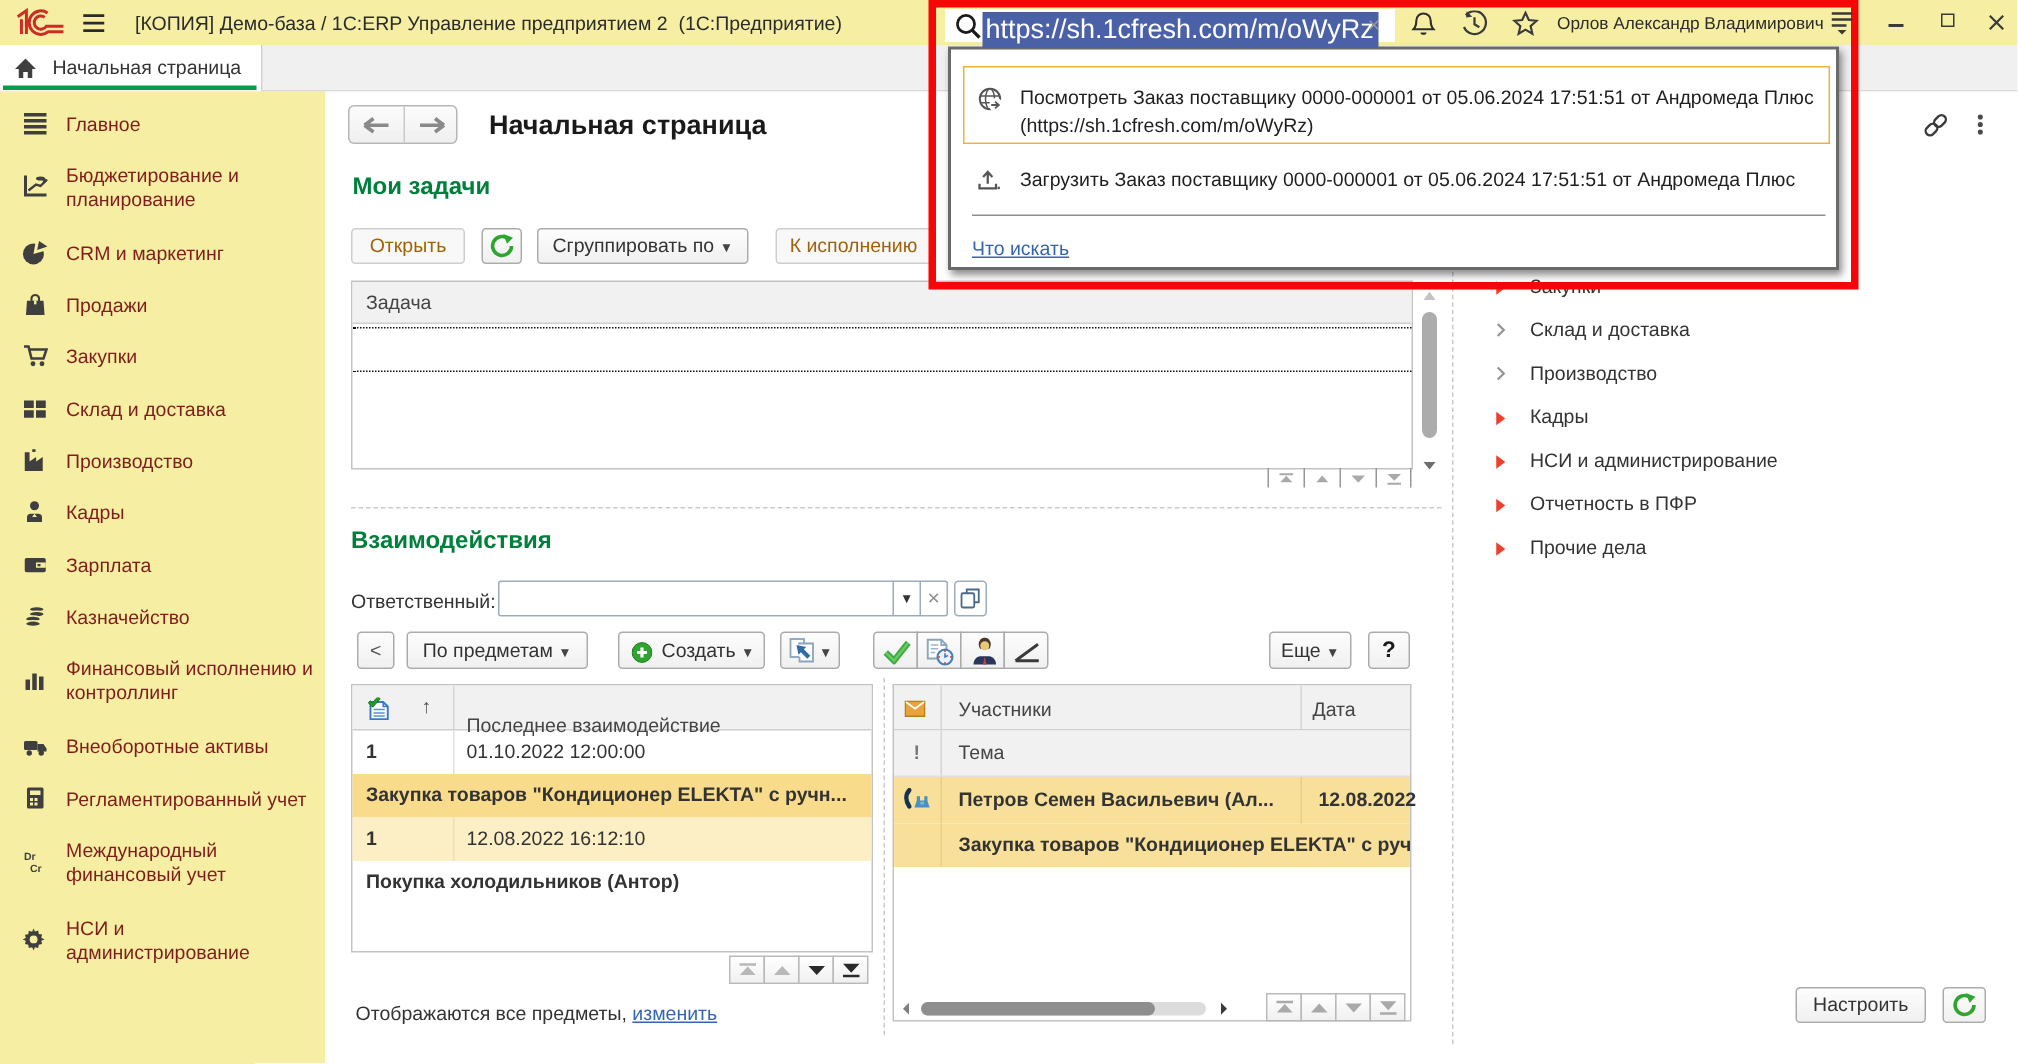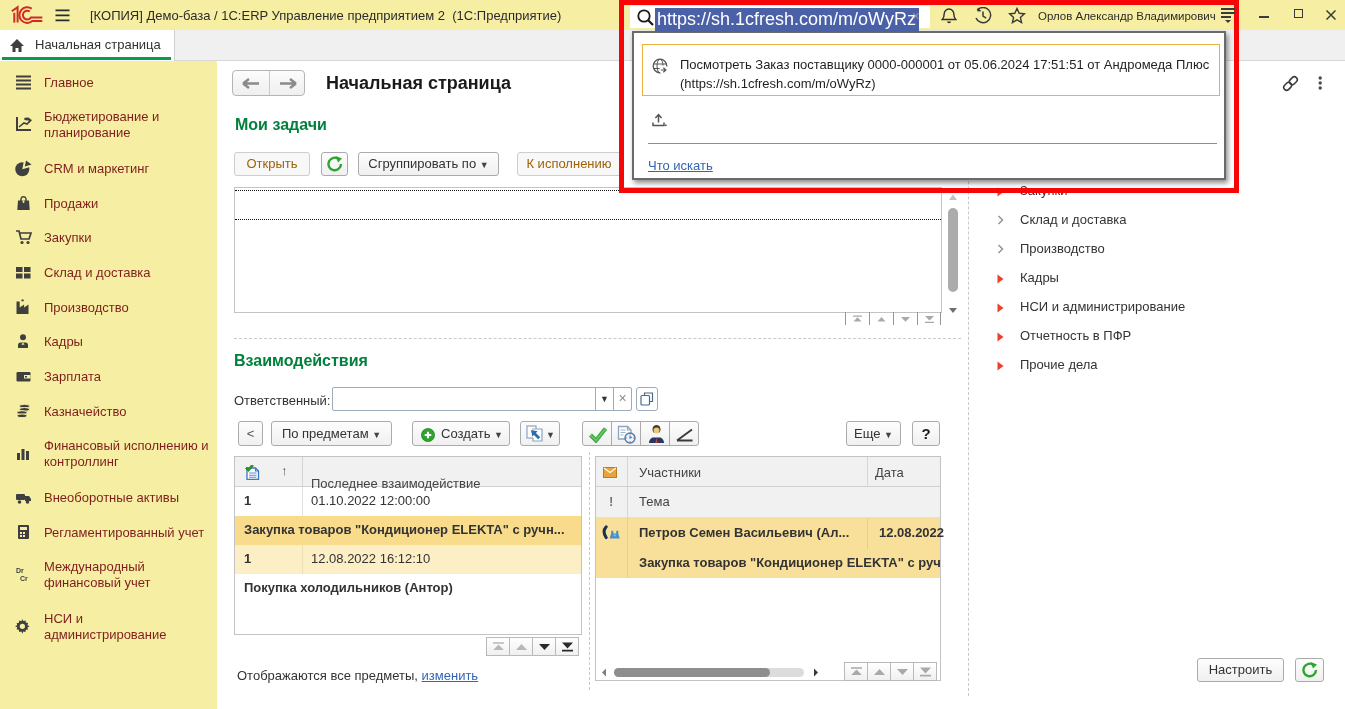--- a/index.html
+++ b/index.html
@@ -215,20 +215,21 @@
 <div class="btn" style="left:321px;top:152px;width:27px;height:24px" id="refr1">
     <svg width="18" height="18" style="position:absolute;left:4px;top:2px" viewBox="0 0 18 18">
       <path d="M15 9 a6.3 6.3 0 1 1 -2.3-4.9" fill="none" stroke="#2EA52E" stroke-width="2.4"></path>
       <path d="M9.5 1 L16 3.5 L12 7.5 Z" fill="#2EA52E"></path>
     </svg>
   </div>
 <div class="btn" style="left:358px;top:152px;width:141px;height:24px;line-height:22px">Сгруппировать по <span style="font-size:9px;color:#444">▼</span></div>
 <div class="btn dis" style="left:517px;top:152px;width:104px;height:24px;line-height:22px;border-radius:3px 0 0 3px;overflow:hidden">К исполнению</div>
 
 <div class="tbl" style="left:234px;top:187px;width:708px;height:126px">
+ <div class="thead" style="height:28px;border-bottom:1px solid #D0D0D0;padding:6px 0 0 9px">Задача</div>
  <div style="height:30px;border:1px dotted #111;border-left-width:0;border-right-width:0;margin-top:2px"></div>
 </div>
 
 <div class="abs" style="left:947px;top:192px;width:12px;height:125px">
  <svg width="12" height="10" style="position:absolute;top:0">
       <path d="M2 8 L6 2.5 L10 8 Z" fill="#C2C2C2"></path>
     </svg>
  <div style="position:absolute;left:1px;top:16px;width:10px;height:84px;background:#ACACAC;border-radius:5px"></div>
  <svg width="12" height="10" style="position:absolute;top:114px">
       <path d="M2 2 L6 7 L10 2" fill="#6E6E6E"></path>
@@ -527,15 +528,16 @@
         <path d="M1.5 6 h13 M2 10.5 h6" stroke="#555" stroke-width="1" fill="none"></path>
         <circle cx="12" cy="12" r="4.6" fill="#fff"></circle>
         <path d="M8.8 12 h5 M11.3 9.7 l2.6 2.3 -2.6 2.3" stroke="#555" stroke-width="1.2" fill="none"></path>
       </svg></div>
  <div style="position:absolute;left:46px;top:23px;line-height:18.5px;color:#1F1F1F">Посмотреть Заказ поставщику 0000-000001 от 05.06.2024 17:51:51 от Андромеда Плюс<br>(https://sh.1cfresh.com/m/oWyRz)</div>
  <div id="uplic" style="position:absolute;left:18px;top:79px;width:15px;height:15px"><svg width="15" height="15" viewBox="0 0 15 15">
         <path d="M1 10.5 v3 h11 v-3" fill="none" stroke="#555" stroke-width="1.5"></path>
         <path d="M6.5 10.5 V3.5 M3.4 6 L6.5 2.6 l3.1 3.4" fill="none" stroke="#555" stroke-width="1.5"></path>
         <rect x="13" y="12.5" width="1.6" height="1.6" fill="#555"></rect>
       </svg></div>
+ <div style="position:absolute;left:46px;top:79px;color:#1F1F1F">Загрузить Заказ поставщику 0000-000001 от 05.06.2024 17:51:51 от Андромеда Плюс</div>
  <div style="position:absolute;left:14px;top:110px;width:569px;height:1px;background:#8E8E8E"></div>
  <a class="lnk" href="#" style="position:absolute;left:14px;top:125px">Что искать</a>
 </div>
 
 </body></html>

